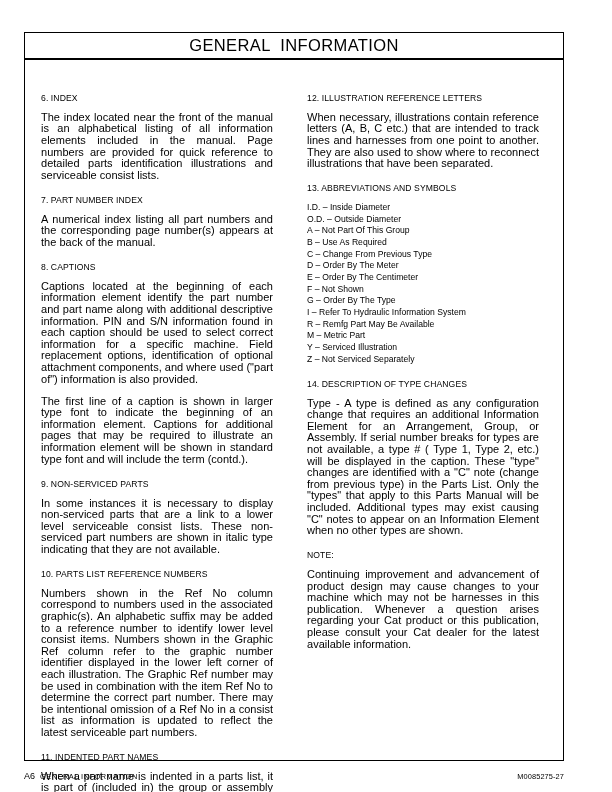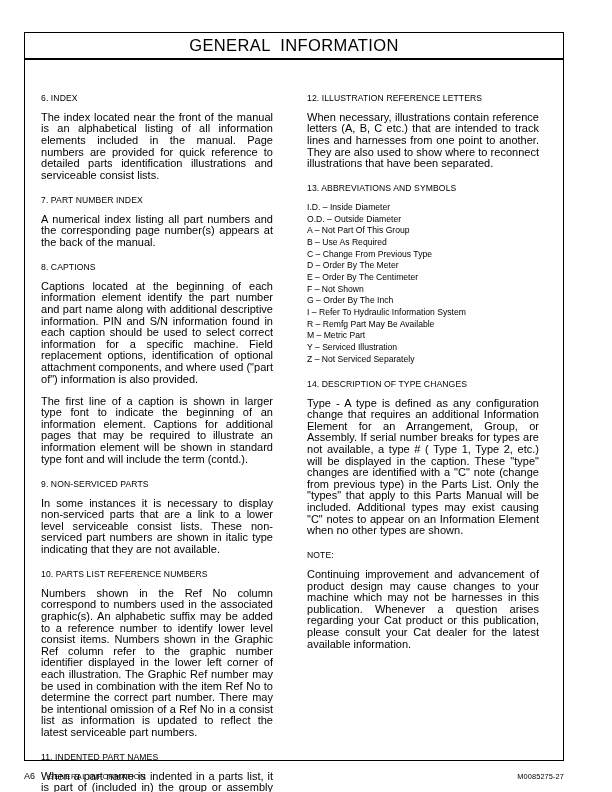--- a/index.html
+++ b/index.html
@@ -106,21 +106,21 @@
     top: 757px;
     width: 540px;
     height: 14px;
     display: flex;
     align-items: center;
     justify-content: space-between;
   }
   .footer-left {
     display: flex;
     align-items: baseline;
-    gap: 13px;
+    gap: 5px;
   }
   .footer-page {
     font-size: 9px;
   }
   .footer-chapter {
     font-size: 7.4px;
     letter-spacing: 0.5px;
   }
   .footer-right {
     font-size: 7.4px;
@@ -187,21 +187,21 @@
             <h2 class="section-head">13. ABBREVIATIONS AND SYMBOLS</h2>
             <ul class="abbrev">
               <li>I.D. – Inside Diameter</li>
               <li>O.D. – Outside Diameter</li>
               <li>A – Not Part Of This Group</li>
               <li>B – Use As Required</li>
               <li>C – Change From Previous Type</li>
               <li>D – Order By The Meter</li>
               <li>E – Order By The Centimeter</li>
               <li>F – Not Shown</li>
-              <li>G – Order By The Inch</li>
+              <li>G – Order By The Type</li>
               <li>I – Refer To Hydraulic Information System</li>
               <li>R – Remfg Part May Be Available</li>
               <li>M – Metric Part</li>
               <li>Y – Serviced Illustration</li>
               <li>Z – Not Serviced Separately</li>
             </ul>
           </div>
 
           <div class="sec">
             <h2 class="section-head">14. DESCRIPTION OF TYPE CHANGES</h2>

